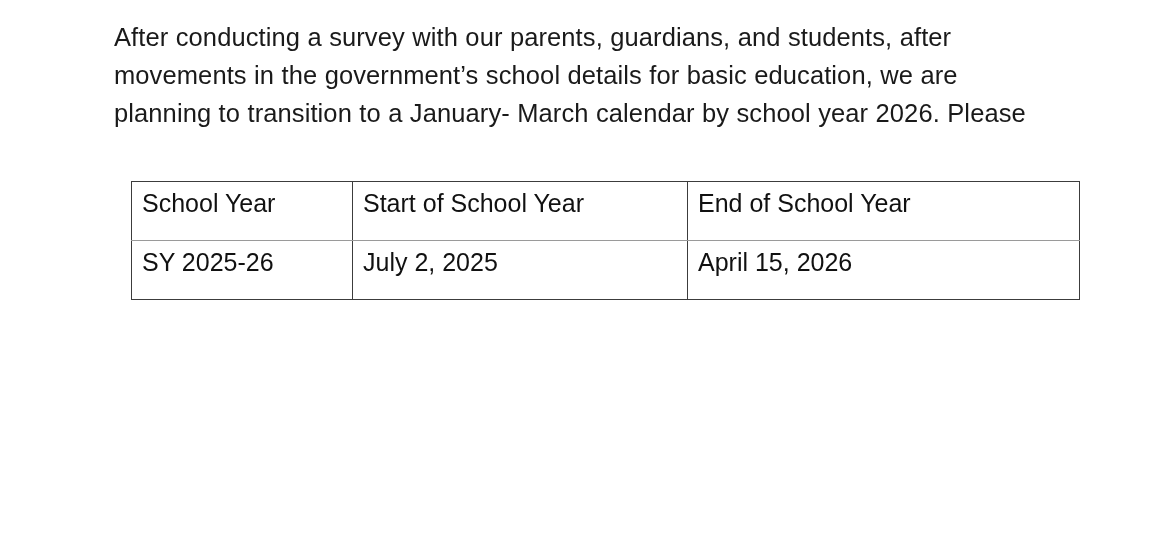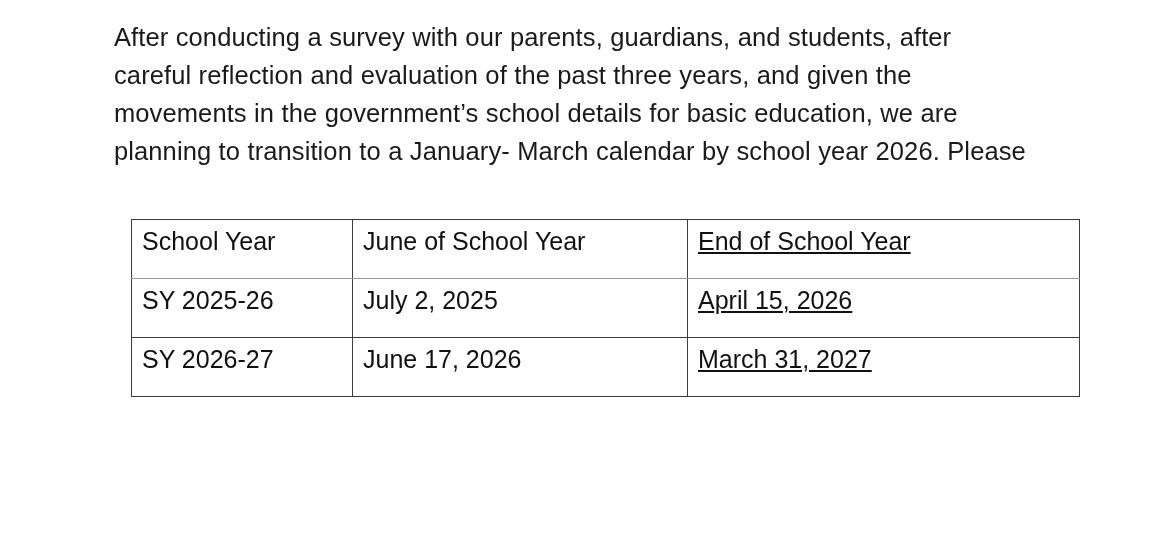--- a/index.html
+++ b/index.html
@@ -76,62 +76,56 @@
     background: #ffffff;
   }
 
   table.schedule thead th {
     border-bottom-color: #9a9a9a;
     padding-bottom: 22px;
   }
 
   table.schedule .col-year   { width: 221px; }
   table.schedule .col-start  { width: 335px; }
-  table.schedule .col-end    { width: 392px; text-decoration: underline; }
+  table.schedule .col-end    { width: 392px; }
 
   table.schedule tbody tr td {
     padding-bottom: 22px;
   }
 
   .clip-line {
     display: block;
     overflow: hidden;
   }
 </style>
 </head>
 <body>
 
 <div class="page">
   <div class="content">
 
     <div class="para para-intro">
       <span class="clip-line">After conducting a survey with our parents, guardians, and students, after</span>
-      <span class="clip-line">careful reflection and evaluation of the past three years, and given the</span>
       <span class="clip-line">movements in the government’s school details for basic education, we are</span>
       <span class="clip-line">planning to transition to a January- March calendar by school year 2026. Please</span>
     </div>
 
     <div class="table-wrap">
       <table class="schedule">
         <thead>
           <tr>
             <th class="col-year">School Year</th>
-            <th class="col-start">June of School Year</th>
+            <th class="col-start">Start of School Year</th>
             <th class="col-end">End of School Year</th>
           </tr>
         </thead>
         <tbody>
           <tr>
             <td class="col-year">SY 2025-26</td>
             <td class="col-start">July 2, 2025</td>
             <td class="col-end">April 15, 2026</td>
           </tr>
-          <tr>
-            <td class="col-year">SY 2026-27</td>
-            <td class="col-start">June 17, 2026</td>
-            <td class="col-end">March 31, 2027</td>
-          </tr>
         </tbody>
       </table>
     </div>
 
   </div>
 </div>
 
 </body></html>

